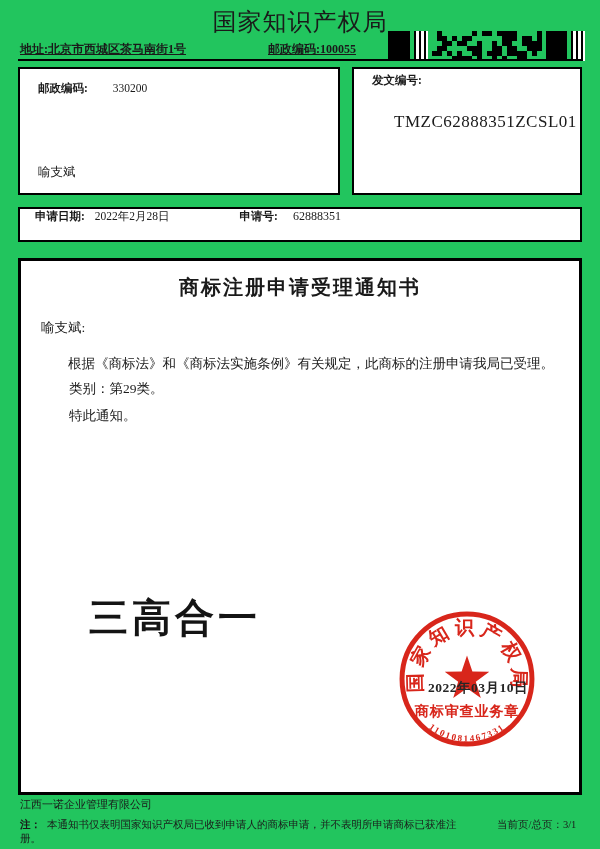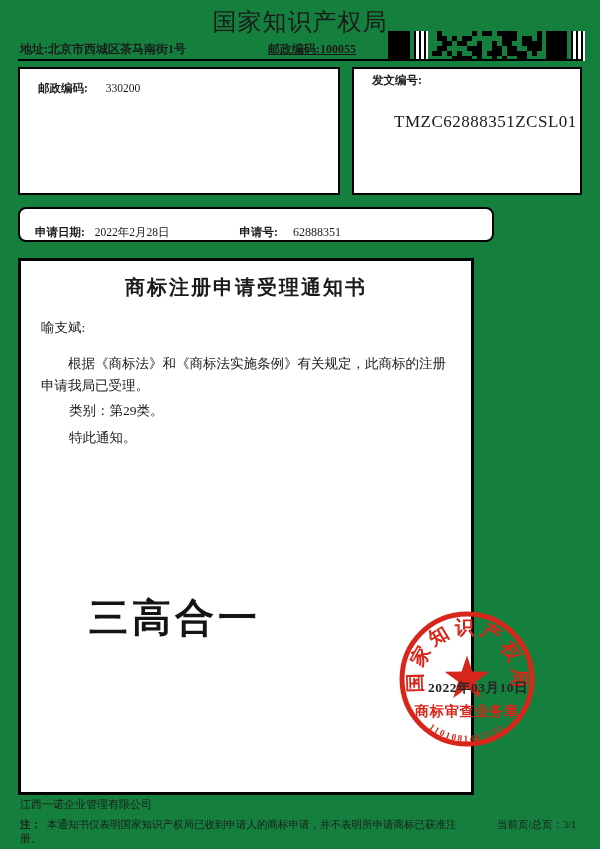--- a/index.html
+++ b/index.html
@@ -1,63 +1,63 @@
 <!DOCTYPE html>
 <html style="--seal: #d8261b;"><head>
 <meta charset="utf-8">
 <style>
   :root { --seal: #d8261b; --ink: #1a1a1a; }
   * { box-sizing: border-box; margin: 0; padding: 0; }
   html,body { width: 600px; height: 849px; background: #fff; }
   .page {
-    position: relative; width: 600px; height: 849px; background: #15803d;
+    position: relative; width: 600px; height: 849px; background: #22c55e;
     color: var(--ink);
     font-family: "Liberation Serif", "DejaVu Serif", serif;
     overflow: hidden;
   }
   .abs { position: absolute; }
 
   
   .agency-title { top: 6px; left: 0; width: 100%; text-align: center;
     font-size: 24px; letter-spacing: 1px; }
-  .hdr-address { top: 41px; left: 20px; font-size: 12px; font-weight: bold; }
+  .hdr-address { top: 41px; left: 20px; font-size: 12px; font-weight: bold; text-decoration: underline; }
   .hdr-postcode { top: 41px; left: 268px; font-size: 12px; font-weight: bold; text-decoration: underline; }
   .rule { top: 59px; left: 18px; width: 564px; height: 2px; background: #000; }
 
   
   .barcode { top: 31px; left: 388px; width: 197px; height: 30px;
     display: flex; align-items: stretch; gap: 4px; }
   .bc-block { width: 22px; background: #000; }
   .bc-bars { width: 14px;
     background: repeating-linear-gradient(90deg, #000 0 2px, #fff 2px 5px); }
   .bc-matrix { width: 110px; display: grid;
     grid-template-columns: repeat(22, 5px); grid-auto-rows: 5px; }
   .bc-matrix i.on { background: #000; }
 
   
   .box { border: 2.5px solid #000; background: #fff; }
   .box-recipient { top: 67px; left: 18px; width: 322px; height: 128px;
     padding: 12px 18px; display: flex; flex-direction: column;
     justify-content: space-between; font-size: 11.5px; }
   .box-recipient .name-line { font-size: 12.5px; }
   .lbl { font-weight: bold; }
-  .box-recipient .val { margin-left: 15px; }
+  .box-recipient .val { margin-left: 22px; }
 
   .box-dispatch { top: 67px; left: 352px; width: 230px; height: 128px;
     padding: 4px 18px; font-size: 11.5px; }
   .dispatch-number { margin: 24px 0 0 22px; font-size: 17px; letter-spacing: .5px; }
 
-  .box-date { top: 207px; left: 18px; width: 476px; height: 35px;
-    display: flex; align-items: flex-end; padding-left: 15px; font-size: 11.5px; border-radius: 8px; }
+  .box-date { top: 207px; left: 18px; width: 564px; height: 35px;
+    display: flex; align-items: flex-start; padding-left: 15px; font-size: 11.5px; }
   .box-date .app-date { margin-left: 10px; }
   .box-date .appno-lbl { margin-left: 70px; }
   .box-date .app-number { margin-left: 15px; font-size: 12px; }
 
   
-  .box-main { top: 258px; left: 18px; width: 456px; height: 537px;
+  .box-main { top: 258px; left: 18px; width: 564px; height: 537px;
     border-width: 3px; font-size: 13.5px; }
   .notice-title { margin-top: 13px; text-align: center; font-size: 20px;
     font-weight: 600; letter-spacing: 2px; }
   .salutation { margin: 18px 0 16px 20px; }
   .notice-body { margin: 10px 20px 0 20px; text-indent: 2em; line-height: 22px; }
   .notice-category { margin: 5px 0 0 48px; }
   .notice-closing { margin: 9px 0 2px 48px; }
   .trademark { position: absolute; left: 68px; top: 330px; font-size: 39px;
     font-weight: bold; letter-spacing: 4px; color: #141414; }
 
@@ -229,20 +229,21 @@
     <span class="bc-bars"></span>
   </div>
 
   <div class="abs rule"></div>
 
   <div class="abs box box-recipient">
     <div>
       <span class="lbl">邮政编码:</span>
       <span class="val">330200</span>
     </div>
+    <div class="name-line">喻支斌</div>
   </div>
 
   <div class="abs box box-dispatch">
     <div class="lbl">发文编号:</div>
     <div class="dispatch-number">TMZC62888351ZCSL01</div>
   </div>
 
   <div class="abs box box-date">
     <span class="lbl">申请日期:</span>
     <span class="app-date">2022年2月28日</span>

